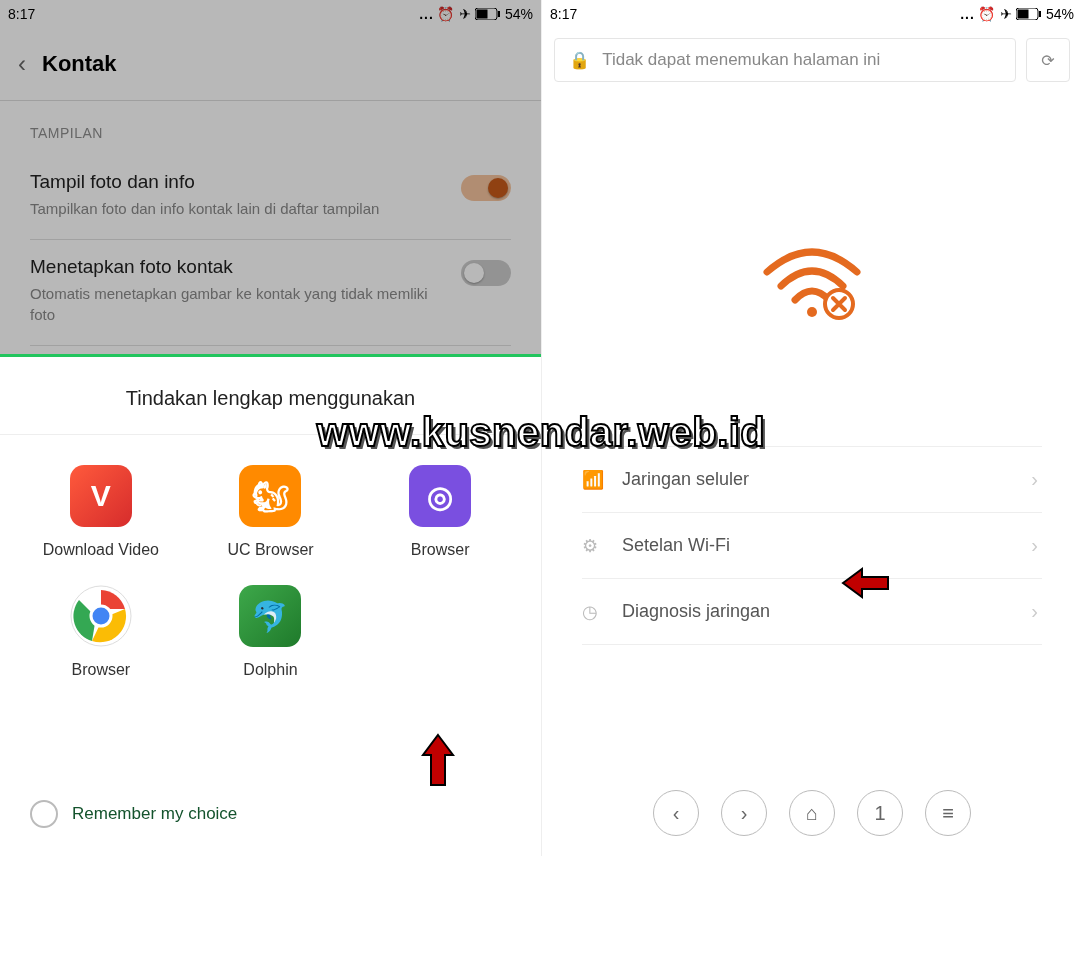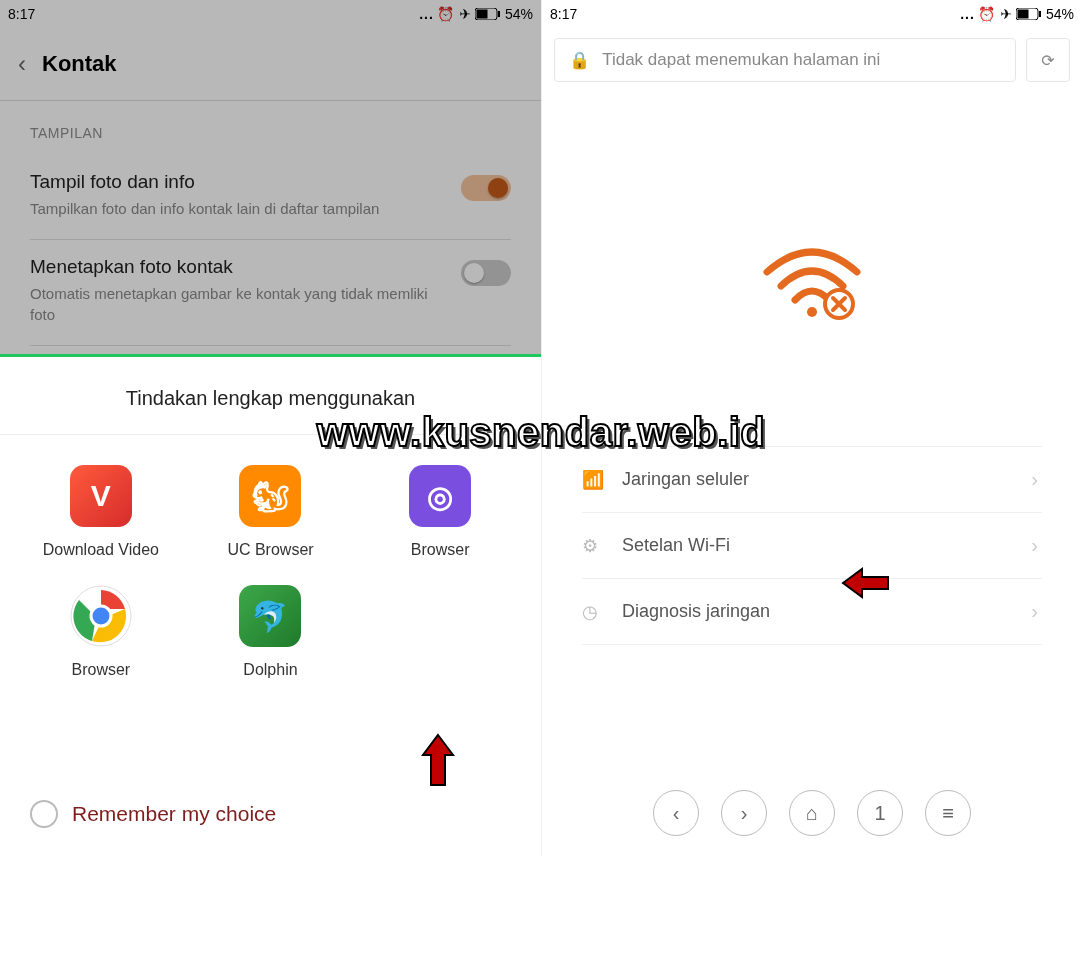--- a/index.html
+++ b/index.html
@@ -24,21 +24,21 @@
   .toggle .knob { width:20px; height:20px; border-radius:50%; background:#fff; position:absolute; top:3px; left:3px; box-shadow:0 1px 2px rgba(0,0,0,0.3); }
   .toggle.on { background:#f5c49e; }
   .toggle.on .knob { left:27px; background:#c85a1a; }
   
   .sheet { position:absolute; left:0; right:0; bottom:0; height:502px; background:#fff; border-top:3px solid #22c55e; }
   .sheet-title { text-align:center; font-size:20px; color:#222; padding:30px 0 24px; font-weight:500; }
   .sheet-divider { height:1px; background:#eee; }
   .app-grid { display:grid; grid-template-columns:repeat(3,1fr); padding:30px 16px 10px; row-gap:26px; }
   .app { display:flex; flex-direction:column; align-items:center; gap:14px; font-size:16px; color:#333; }
   .app-icon { width:62px; height:62px; border-radius:14px; display:flex; align-items:center; justify-content:center; color:#fff; font-size:30px; font-weight:bold; }
-  .remember { position:absolute; left:30px; bottom:28px; display:flex; align-items:center; gap:14px; font-size:21px; color:#7f1d1d; }
+  .remember { position:absolute; left:30px; bottom:28px; display:flex; align-items:center; gap:14px; font-size:17px; color:#14532d; }
   .remember .circle { width:28px; height:28px; border:2px solid #bbb; border-radius:50%; }
   
   .addr-row { display:flex; gap:10px; padding:10px 12px; }
   .addr { flex:1; height:44px; border:1px solid #e5e5e5; border-radius:4px; display:flex; align-items:center; gap:12px; padding:0 14px; color:#888; font-size:17px; }
   .reload { width:44px; height:44px; border:1px solid #e5e5e5; border-radius:4px; display:flex; align-items:center; justify-content:center; color:#888; }
   .error-zone { text-align:center; padding:150px 40px 0; }
   .error-title { color:#e46a1f; font-size:22px; line-height:1.5; margin-top:24px; }
   .options { margin:120px 40px 0; border-top:1px solid #eee; }
   .opt { height:66px; display:flex; align-items:center; gap:18px; border-bottom:1px solid #eee; color:#555; font-size:18px; position:relative; }
   .opt .chev { position:absolute; right:4px; color:#ccc; font-size:20px; }

